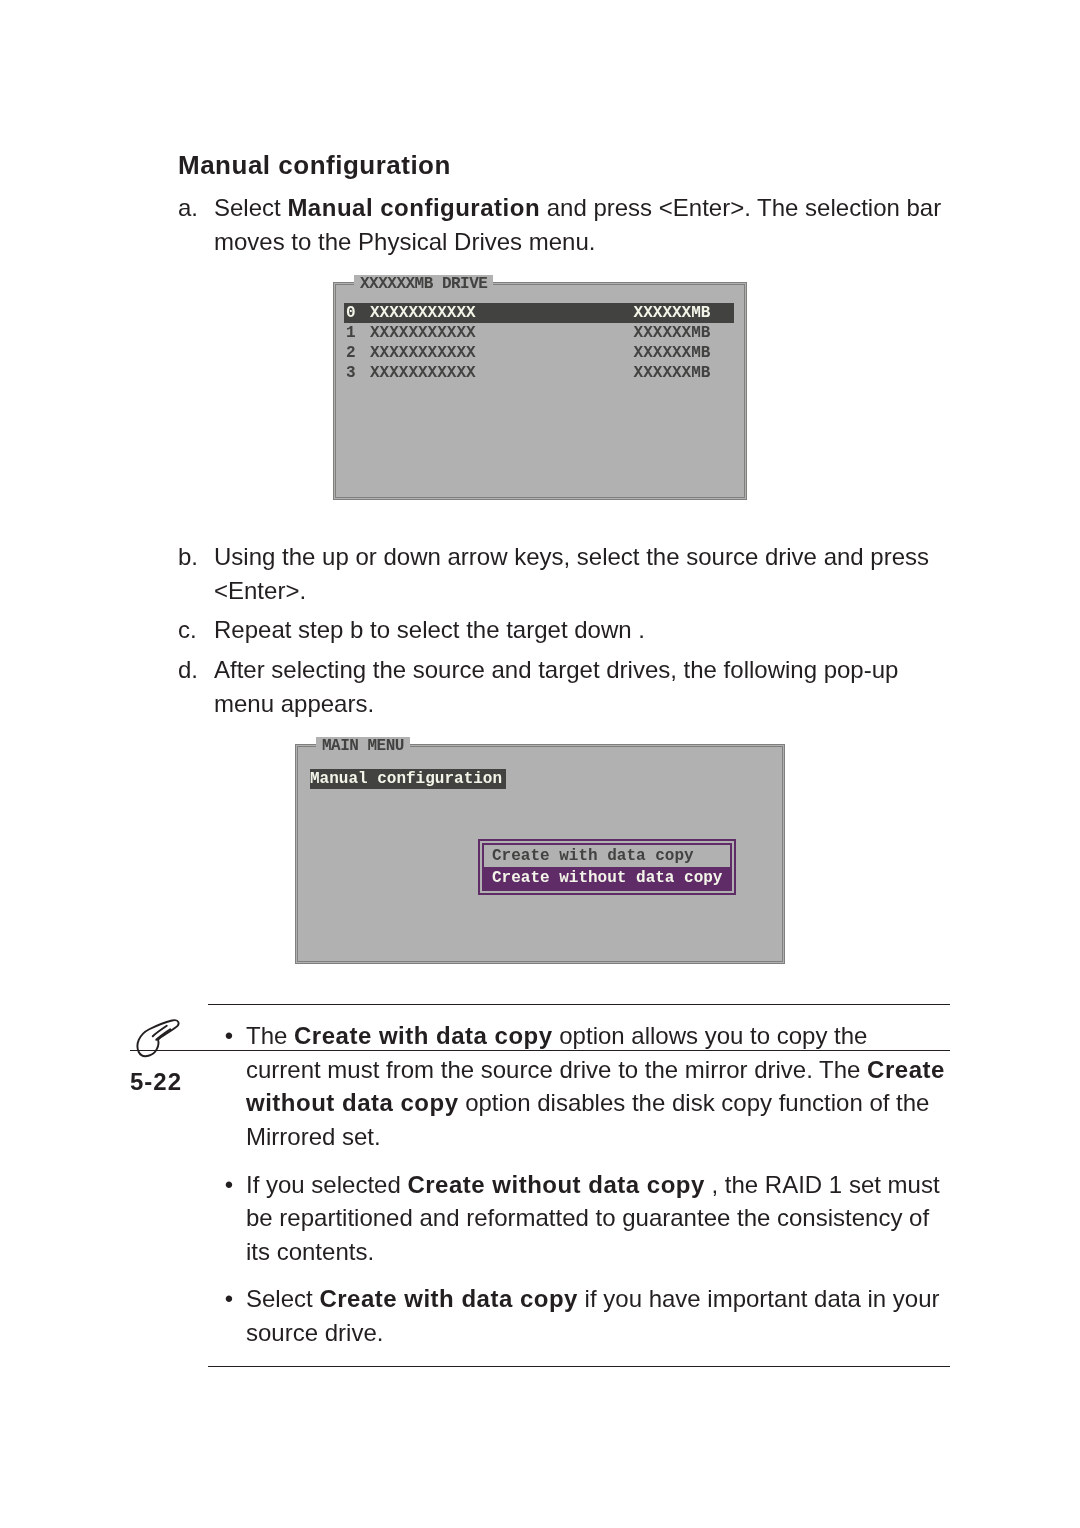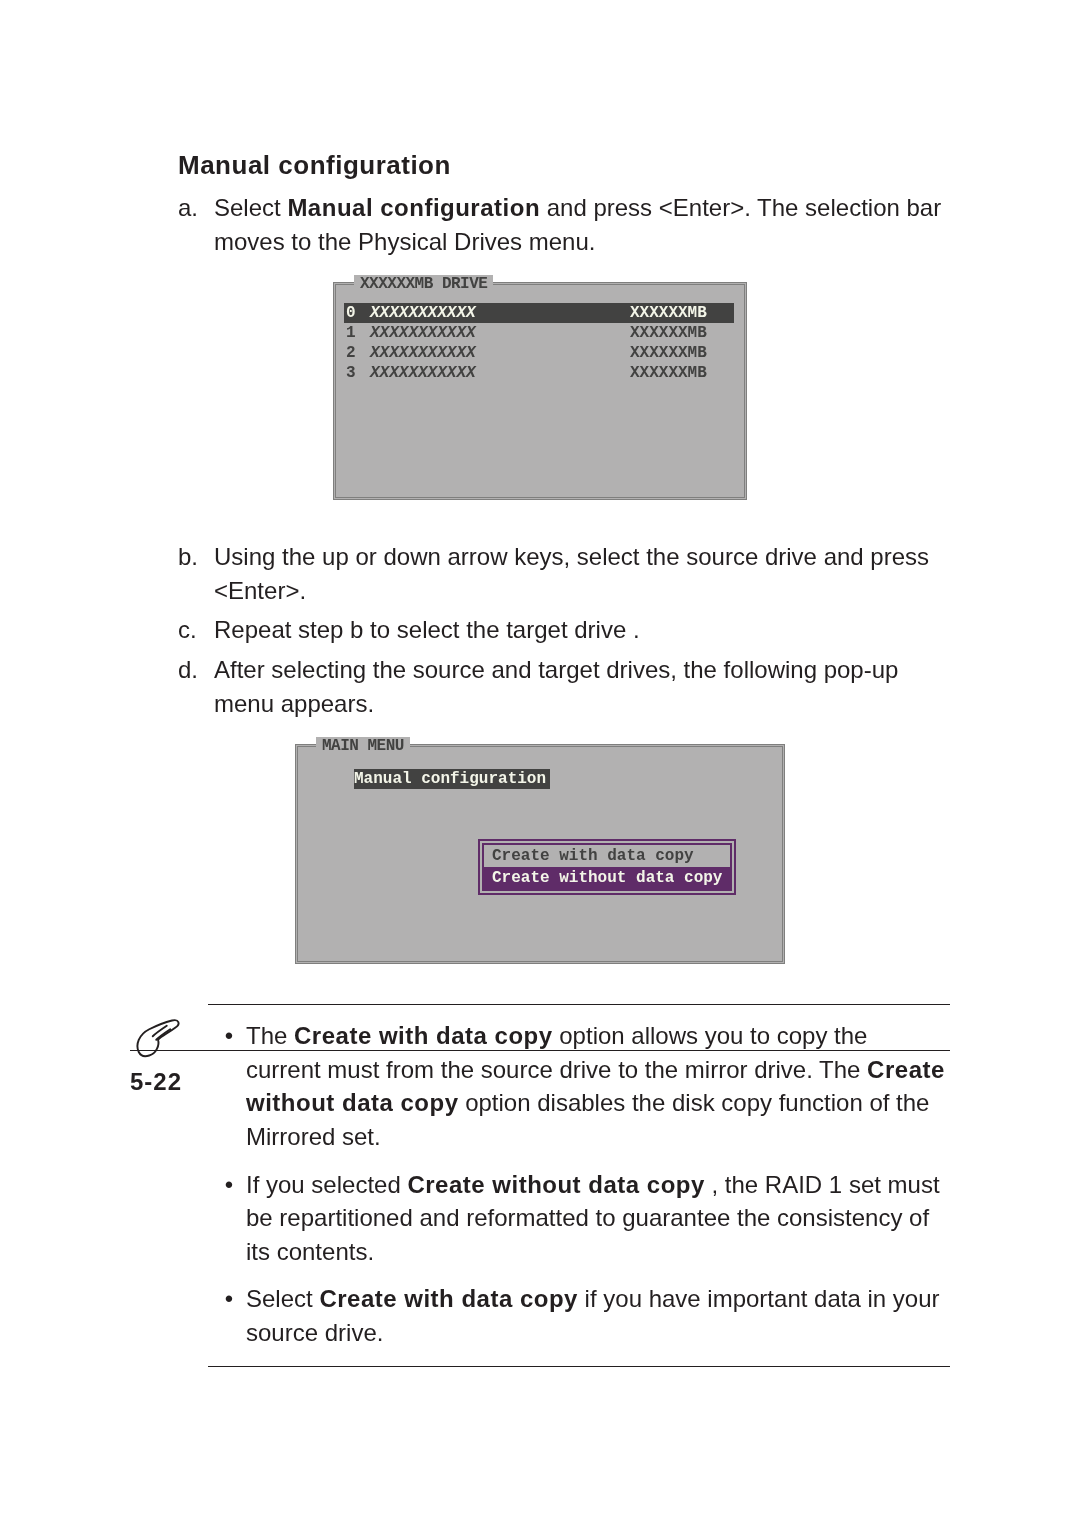--- a/index.html
+++ b/index.html
@@ -83,25 +83,25 @@
   .drive-row {
     display: flex;
     height: 20px;
     align-items: center;
   }
   .drive-row.selected {
     background: #424241;
     color: #f3f5e8;
   }
   .drive-row .col-num { width: 24px; padding-left: 2px; }
-  .drive-row .col-name { flex: 1 1 auto; font-style: italic; }
-  .drive-row .col-size { text-align: left; padding-right: 4px; width: 100px; }
+  .drive-row .col-name { flex: 1 1 auto; }
+  .drive-row .col-size { text-align: center; padding-right: 12px; width: 100px; }
 
   
-  .tui-panel.mainmenu { width: 490px; height: 220px; padding-left: 44px; }
+  .tui-panel.mainmenu { width: 490px; height: 220px; }
   .mm-body {
     padding: 22px 10px 10px 12px;
     font-family: 'Courier New', monospace;
     font-size: 16px;
     font-weight: bold;
     color: #424241;
   }
   .mm-item { height: 20px; display:flex; align-items:center; }
   .mm-item.selected { background:#424241; color:#f3f5e8; width: fit-content; padding: 0 4px 0 0;}
   .popup {
@@ -227,21 +227,21 @@
       <span class="body">
         <span>Using the up or down arrow keys, select the </span>
         <span class="italic">source drive</span>
         <span> and press &lt;Enter&gt;.</span>
       </span>
     </li>
     <li>
       <span class="marker">c.</span>
       <span class="body">
         <span>Repeat step b to select the </span>
-        <span class="italic">target drive</span>
+        <span class="italic">target down</span>
         <span>.</span>
       </span>
     </li>
     <li>
       <span class="marker">d.</span>
       <span class="body">After selecting the source and target drives, the following pop-up menu appears.</span>
     </li>
   </ol>
 
   <div class="panel-area">

